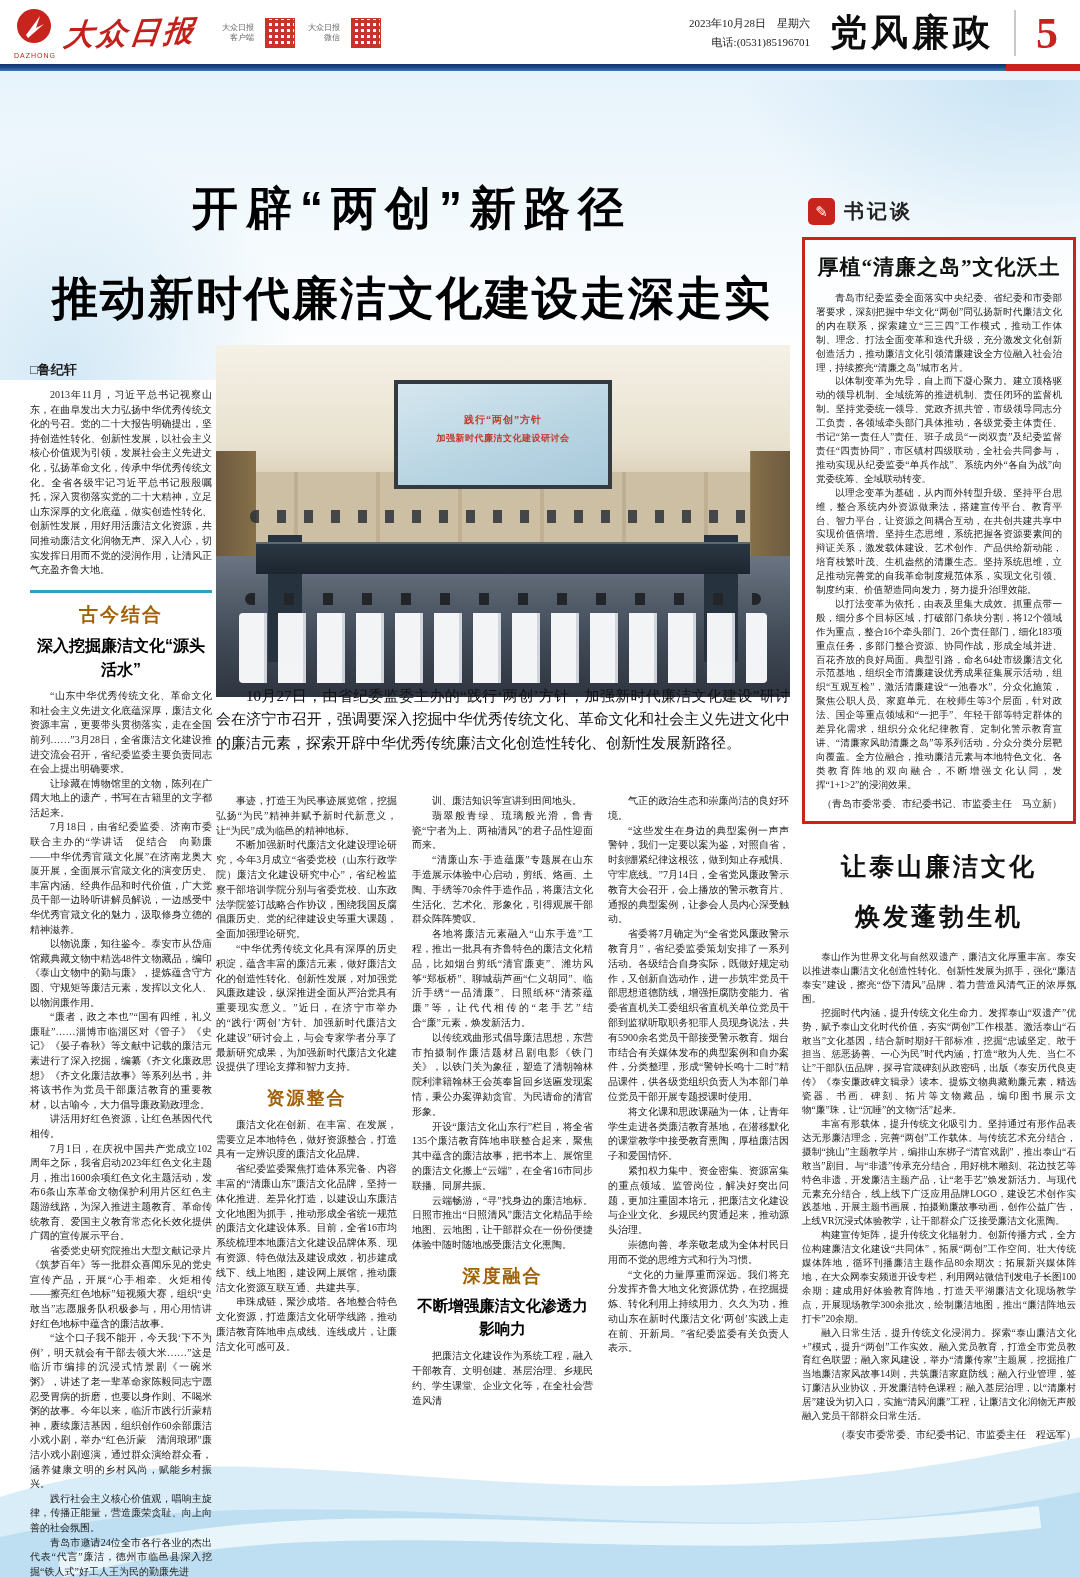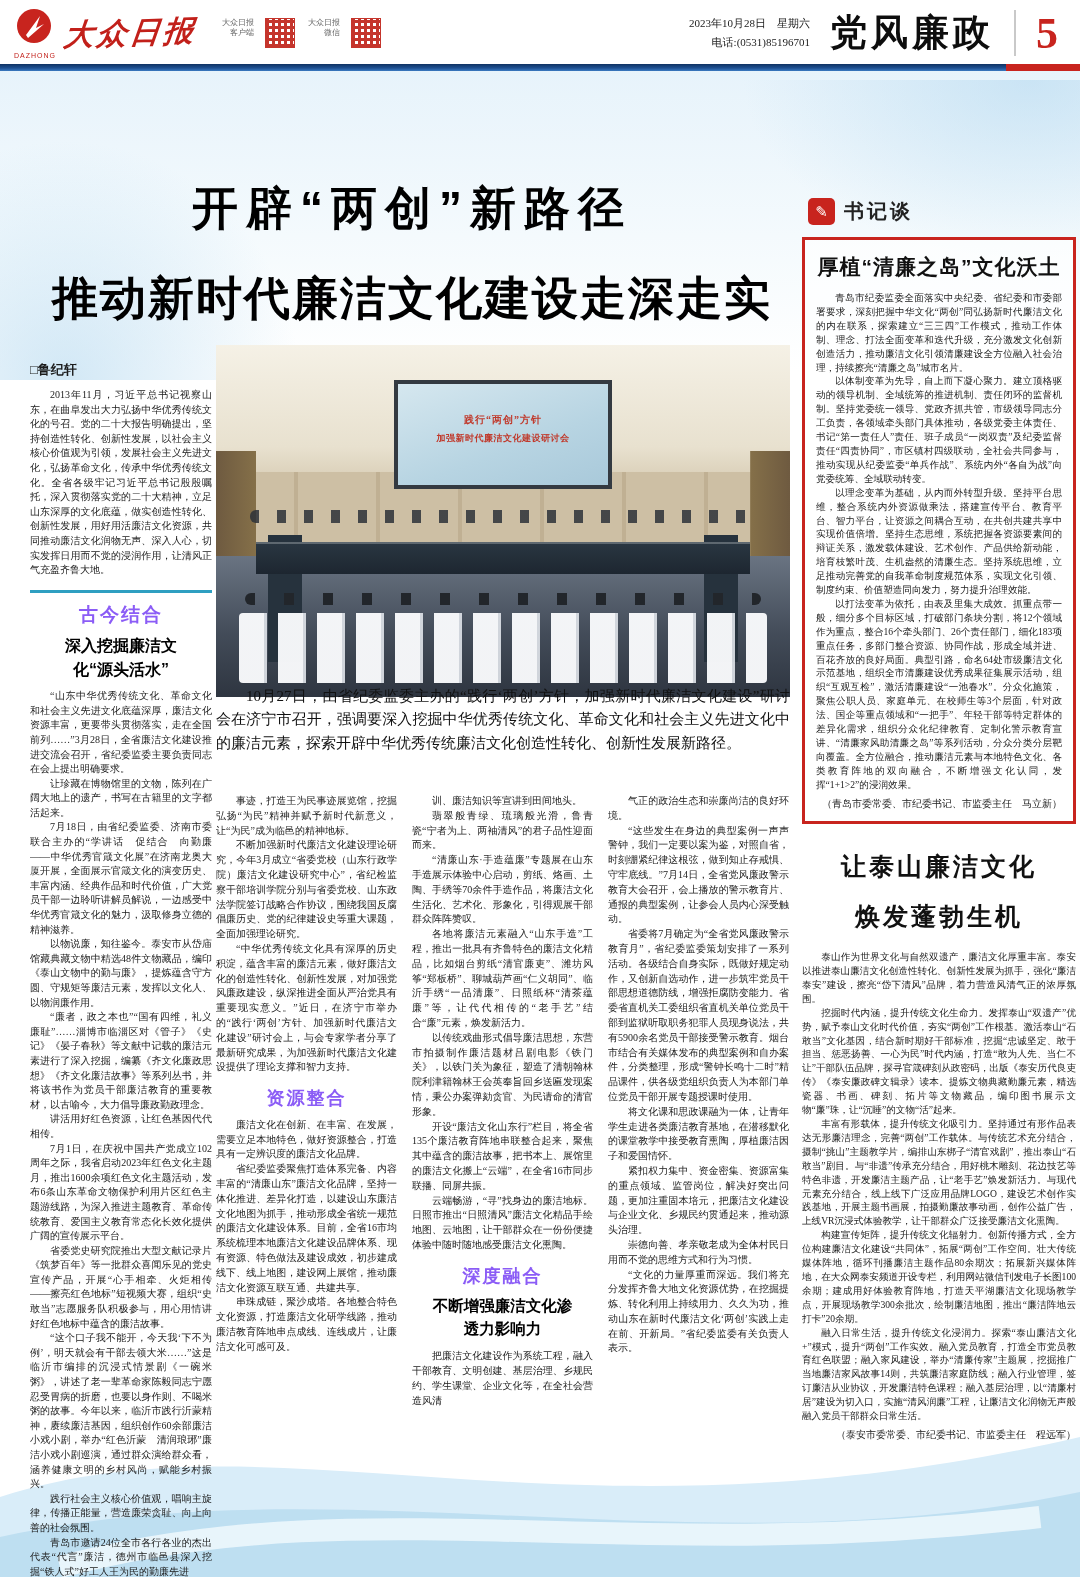--- a/index.html
+++ b/index.html
@@ -11,21 +11,21 @@
   }
   
   header{ position:absolute; top:0; left:0; right:0; height:62px;
     display:flex; justify-content:space-between; align-items:center;
     padding:6px 16px 2px 14px; background:#fff; z-index:5;}
   .mh-left{ display:flex; align-items:center; gap:8px;}
   .logo-emblem{ width:40px; height:40px; }
   .logo-name{ font-family:"Liberation Serif", serif; font-weight:700; font-style:italic;
     font-size:30px; color:#c2201a; letter-spacing:3px; transform:skewX(-8deg) rotate(-2deg); }
   .logo-sub{ font-size:7px; color:#c2201a; text-align:center; letter-spacing:1px; font-family:"Liberation Sans",sans-serif;}
-  .qr-group{ display:flex; gap:11px; margin-left:16px;}
+  .qr-group{ display:flex; align-items:center; gap:11px; margin-left:16px;}
   .qr-label{ font-size:8px; color:#666; width:34px; text-align:right; line-height:1.25; font-family:"Liberation Sans",sans-serif;}
   .qr{ width:30px; height:30px; border:1px solid #c5352c; background:
       repeating-linear-gradient(0deg,#c5352c 0 3px, transparent 3px 6px),
       repeating-linear-gradient(90deg,#c5352c 0 3px, #ffffff 3px 6px);}
   .mh-right{ display:flex; align-items:center; gap:20px;}
   .date-block{ text-align:right; font-size:11px; color:#222; line-height:1.7;}
   .section-title{ font-family:"Liberation Sans",sans-serif; font-size:37px; font-weight:900;
     letter-spacing:4px; color:#0d0d0d;}
   .vline{ width:2px; height:46px; background:#c9c9c9;}
   .page-num{ font-size:44px; color:#c8241e; font-weight:700; padding-right:6px;}
@@ -48,23 +48,23 @@
   #headline .hl1{ display:block; font-size:46px; letter-spacing:8px; margin-bottom:28px;}
   #headline .hl2{ display:block; font-size:46px; letter-spacing:2px;}
 
   
   #col1{ position:absolute; top:361px; left:30px; width:182px; height:1222px; overflow:hidden; z-index:2;
     font-size:10px; line-height:1.46; }
   .byline{ font-size:13px; font-weight:700; margin-bottom:8px;}
   .p{ text-indent:2em; text-align:justify; margin:0;}
   .teal-divider{ height:3px; background:#2e9fc1; margin:12px 0 8px;}
   .kicker{ text-align:center; font-family:"Liberation Sans",sans-serif; font-weight:900;
-    font-size:19px; letter-spacing:2px; margin:6px 0 6px; color:#8b5cf6;}
+    font-size:19px; letter-spacing:2px; margin:6px 0 6px; color:#a16207;}
   .sec-sub{ text-align:center; font-family:"Liberation Sans",sans-serif; font-weight:900;
-    font-size:16px; margin:0 16px 8px; color:#000;}
+    font-size:16px; margin:0 0 8px; color:#000;}
 
   
   #photo{ position:absolute; top:345px; left:216px; width:574px; height:352px; overflow:hidden; z-index:2;
     background:#cbbfa3;}
   .ph-ceiling{ position:absolute; top:0; left:0; right:0; height:36%;
     background:linear-gradient(180deg,#f5f1e6 0%, #e8e1cf 80%, #ddd3bd 100%);}
   .ph-wall{ position:absolute; top:36%; left:0; right:0; height:28%;
     background:repeating-linear-gradient(90deg,#cdbfa4 0 78px, #c0b093 78px 82px);}
   .ph-panel{ position:absolute; top:30%; width:7%; height:40%; background:linear-gradient(90deg,#6e5a40,#857049);}
   .ph-panel.left{ left:0;} .ph-panel.right{ right:0; transform:scaleX(-1);}
@@ -99,21 +99,21 @@
   .col .sec-sub{ font-size:15.5px;}
 
   
   #rightcol{ position:absolute; top:198px; left:802px; width:274px; z-index:2;}
   .badge{ display:flex; align-items:center; gap:9px; margin:0 0 12px 6px;}
   .badge-icon{ width:27px; height:27px; background:#c8241e; border-radius:5px; color:#fff;
     display:flex; align-items:center; justify-content:center; font-size:15px; font-family:"Liberation Sans",sans-serif;}
   .badge-text{ font-family:"Liberation Sans",sans-serif; font-weight:700; font-size:20px;
     letter-spacing:3px; color:#222;}
   .redbox{ border:3px solid #c8241e; padding:13px 11px 10px; background:rgba(255,255,255,.65);}
-  .redbox h2{ font-family:Liberation Sans, sans-serif; font-weight:700; font-size:21px;
+  .redbox h2{ font-family:Liberation Serif, serif; font-weight:700; font-size:21px;
     text-align:center; letter-spacing:1px; margin:0 0 10px; color:#111;}
   .redbox .p, .taian .p{ font-size:9.6px; line-height:1.45;}
   .sig{ text-align:right; text-indent:0 !important; margin-top:5px !important; font-size:10px !important;}
   .taian-title{ margin:18px 0 8px; text-align:center; font-family:"Liberation Serif",serif;
     font-weight:700; font-size:25px; letter-spacing:3px; line-height:2.0; color:#111;}
   .taian-title span{ display:block;}
 </style>
 </head>
 <body>
 

